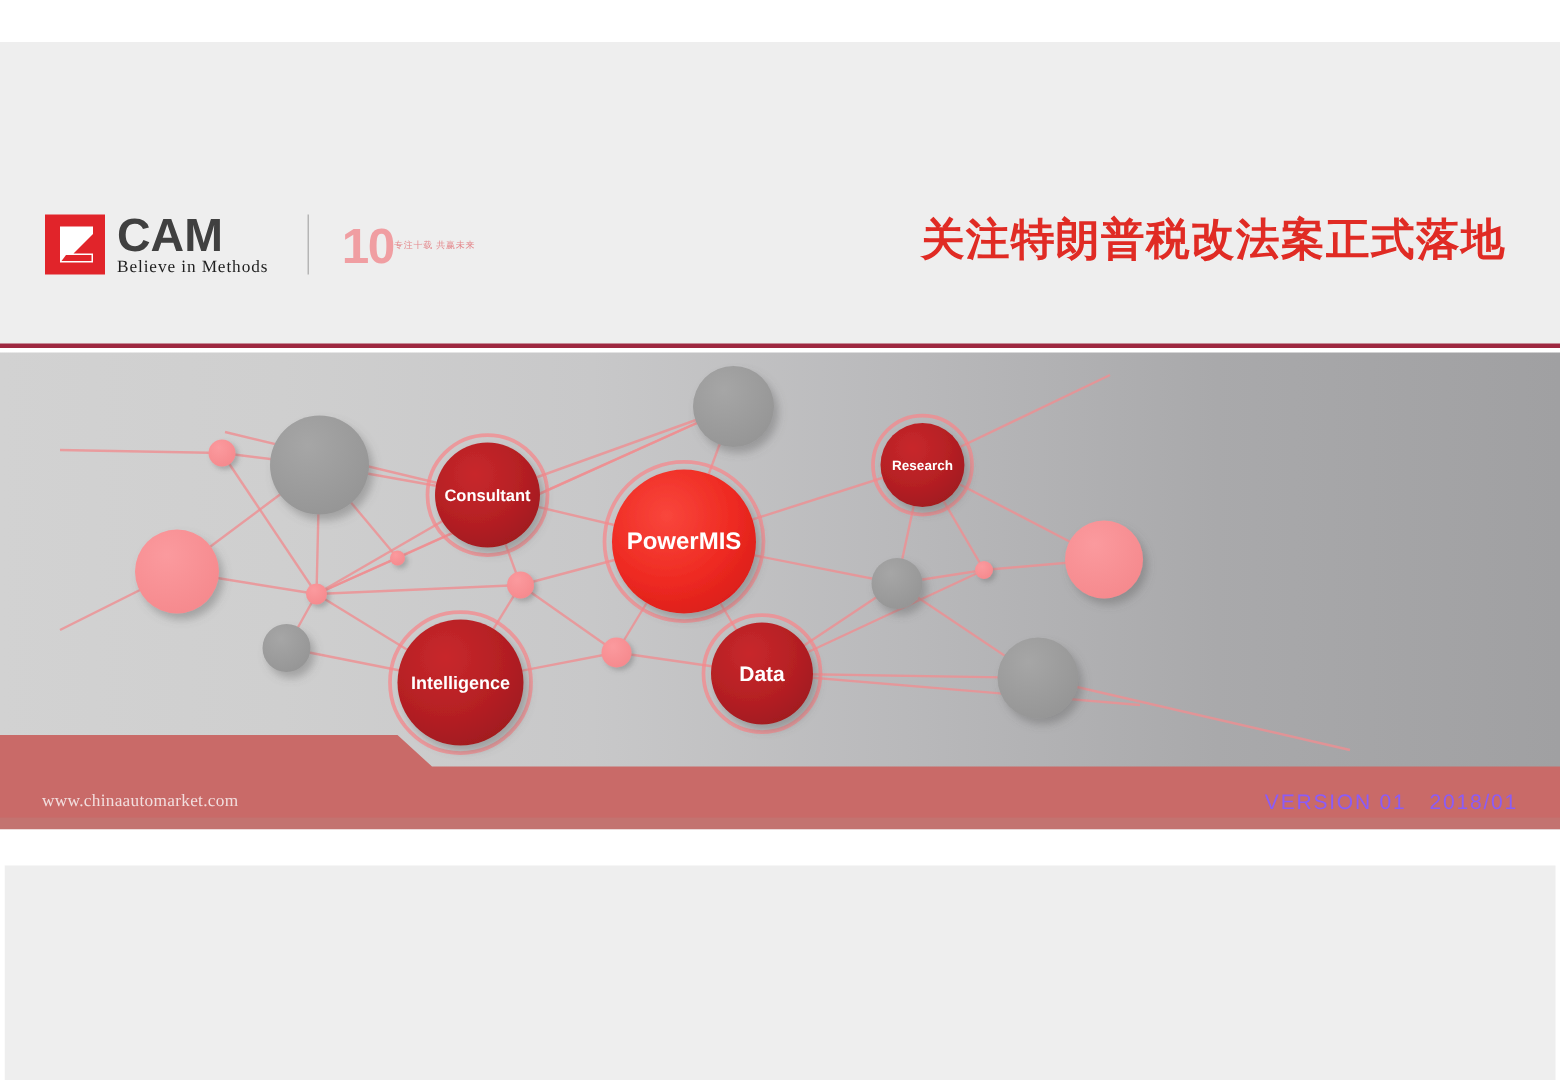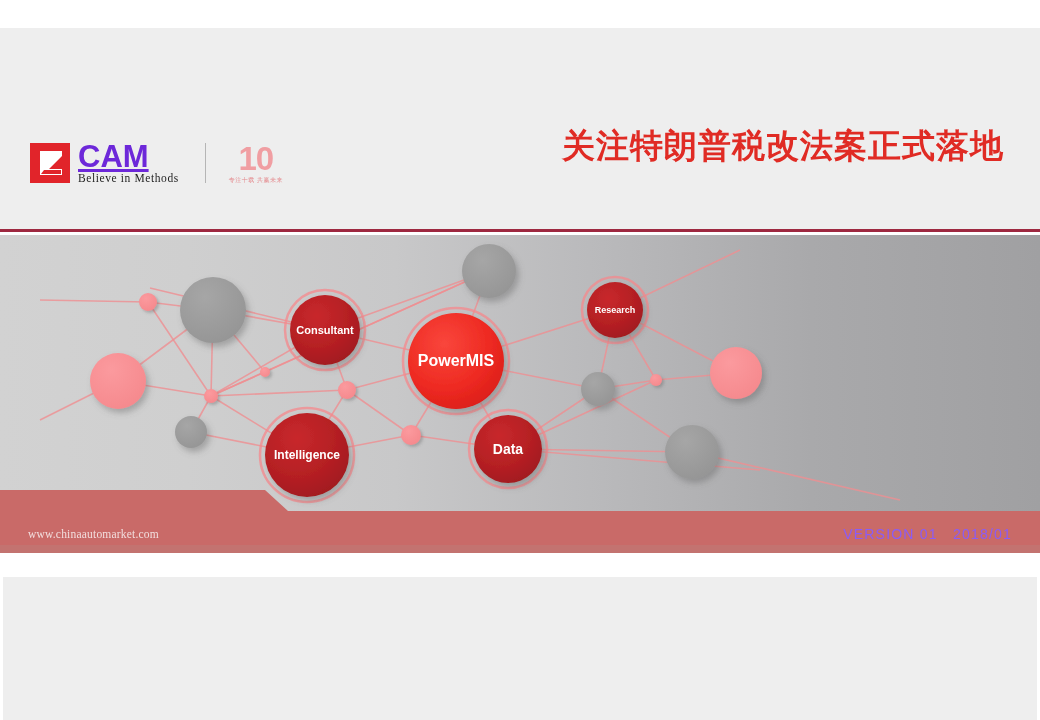--- a/index.html
+++ b/index.html
@@ -71,68 +71,66 @@
     display: flex;
     flex-direction: column;
     justify-content: center;
   }
   .logo-cam {
     font-family: "Liberation Sans", sans-serif;
     font-size: 31px;
     font-weight: bold;
     line-height: 0.95;
     letter-spacing: 0px;
-    color: #6d28d9;
-    text-decoration: underline;
+    color: #404040;
   }
   .logo-tag {
     font-family: "Liberation Serif", serif;
     font-size: 11.5px;
     letter-spacing: 0.6px;
     color: #1f1f1f;
     margin-top: 1px;
     text-align: left;
   }
   .logo-div {
     width: 1px;
     height: 40px;
     background: #b5b5b5;
     margin: 0 22px 0 26px;
   }
   .anniv {
     position: relative;
     width: 56px;
     height: 44px;
     display: flex;
-    flex-direction: column;
+    flex-direction: row;
     align-items: center;
-    justify-content: flex-end;
   }
   .anniv-num {
     font-family: "Liberation Sans", sans-serif;
     font-size: 33px;
     font-weight: bold;
     color: #f09ea2;
     line-height: 1;
     letter-spacing: -1px;
   }
   .anniv-sub {
     font-size: 6px;
     color: #e4888c;
     letter-spacing: 0.5px;
     margin-top: 1px;
     white-space: nowrap;
   }
 
   .slide-title {
     position: absolute;
     right: 36px;
-    top: 96px;
+    top: 112px;
     font-family: Liberation Sans, sans-serif;
-    font-size: 33px;
+    font-size: 29px;
     font-weight: bold;
     color: #e02b24;
     letter-spacing: 1px;
     white-space: nowrap;
   }
 
   .header-rule {
     position: absolute;
     left: 0; top: 229px;
     width: 1040px; height: 3px;

